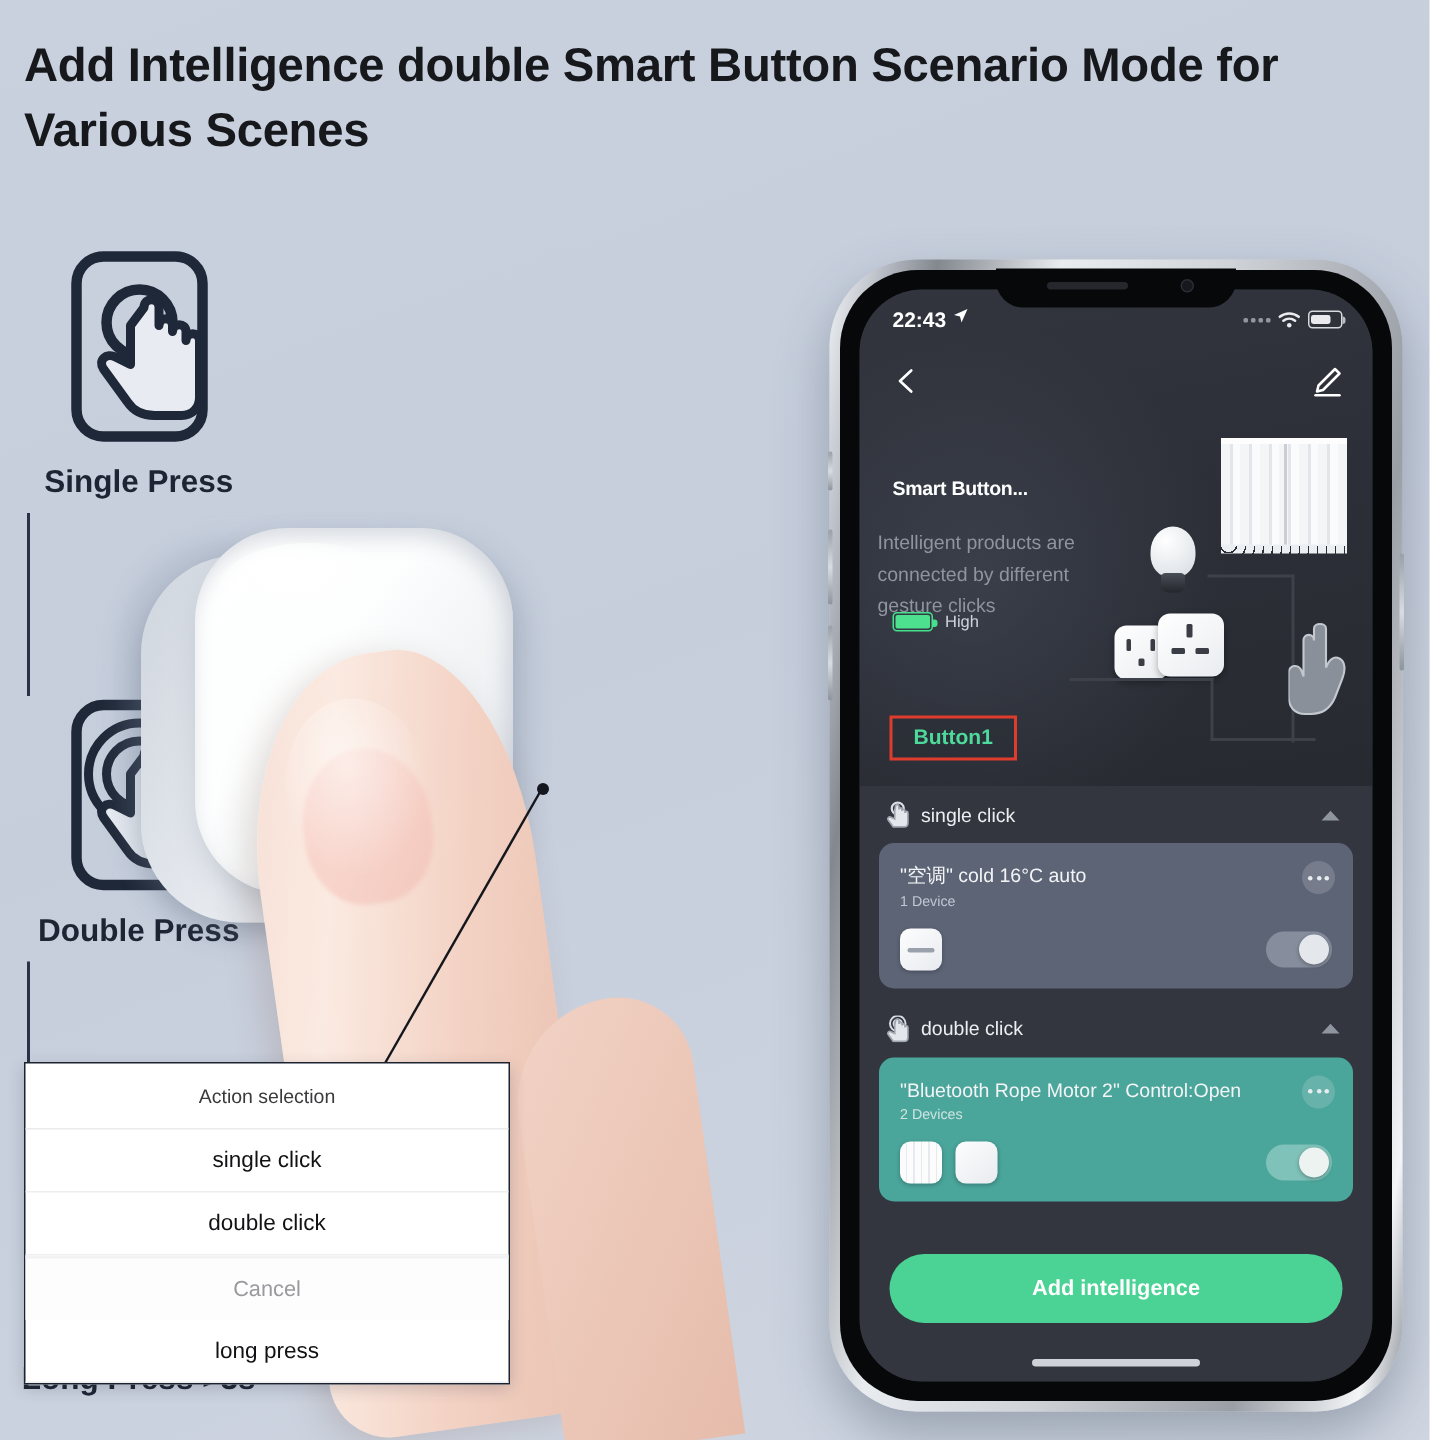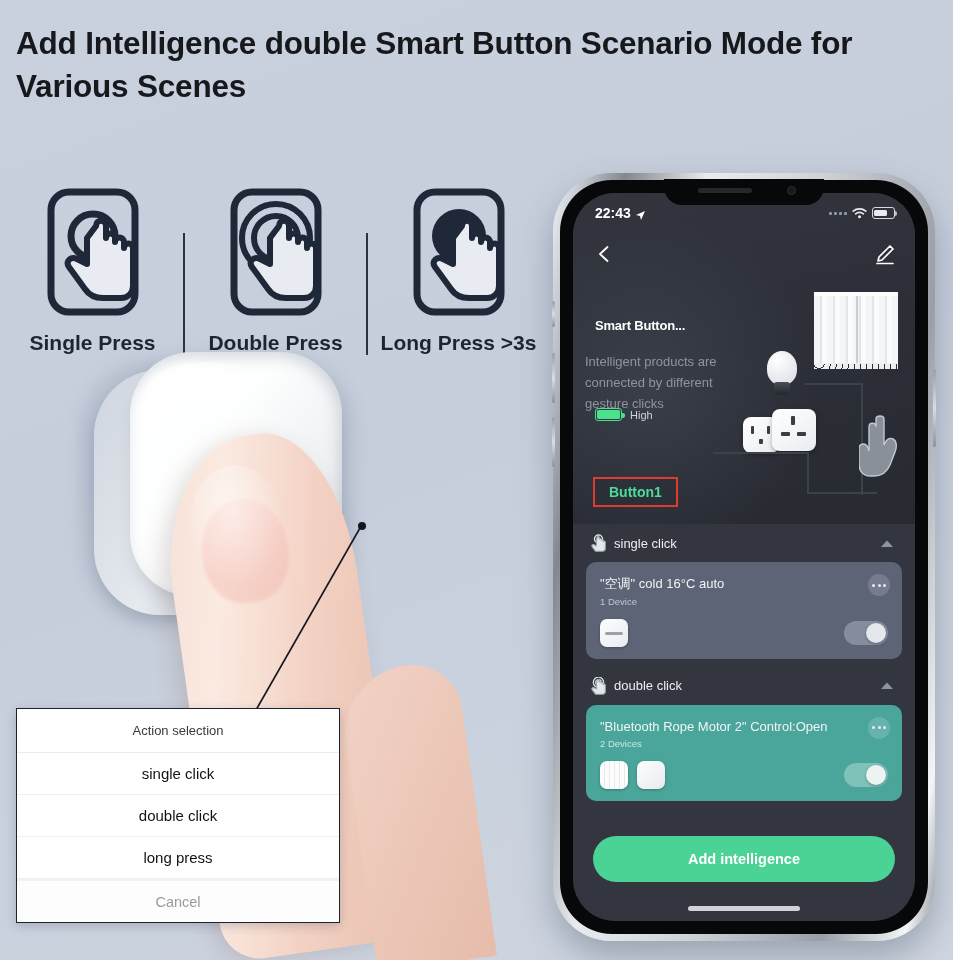--- a/index.html
+++ b/index.html
@@ -24,21 +24,22 @@
     color: #16181c;
     letter-spacing: -0.2px;
   }
 
   
   .gesture-row {
     position: absolute;
     left: 10px; top: 165px;
     width: 540px; height: 190px;
     display: flex;
-    align-items: flex-end;
+    align-items: flex-start;
+    flex-direction: column;
   }
   .gesture-item {
     width: 165px;
     display: flex;
     flex-direction: column;
     align-items: center;
   }
   .gesture-icon { width: 96px; height: 132px; }
   .gesture-label {
     margin-top: 13px;
@@ -250,21 +251,21 @@
     align-items: center;
     justify-content: space-between;
     padding: 4px 20px 0 22px;
     z-index: 11;
   }
   .status-time {
     font-size: 14px;
     font-weight: 700;
     color: #ffffff;
     display: flex;
-    align-items: flex-end;
+    align-items: flex-start;
     gap: 4px;
   }
   .status-right {
     display: flex; align-items: center; gap: 5px;
   }
   .sig-dots { display: flex; gap: 2px; align-items: flex-end; }
   .sig-dots i {
     display: block; width: 3px; height: 3px;
     background: #9296a0; border-radius: 1px;
   }
@@ -590,22 +591,22 @@
 
 <svg class="callout-line" viewBox="0 0 120 190">
   <circle cx="112" cy="4" r="4" fill="#14171d"></circle>
   <line x1="110" y1="6" x2="6" y2="188" stroke="#14171d" stroke-width="1.6"></line>
 </svg>
 
 <div class="action-sheet">
   <div class="as-row as-title">Action selection</div>
   <div class="as-row opt">single click</div>
   <div class="as-row opt">double click</div>
+  <div class="as-row as-cancel">Cancel</div>
   <div class="as-row opt">long press</div>
-  <div class="as-row as-cancel">Cancel</div>
 </div>
 
 <div class="phone">
   <div class="phone-frame"></div>
   <div class="side-btn sb1"></div>
   <div class="side-btn sb2"></div>
   <div class="side-btn sb3"></div>
   <div class="side-btn right"></div>
 
   <div class="phone-inner">

